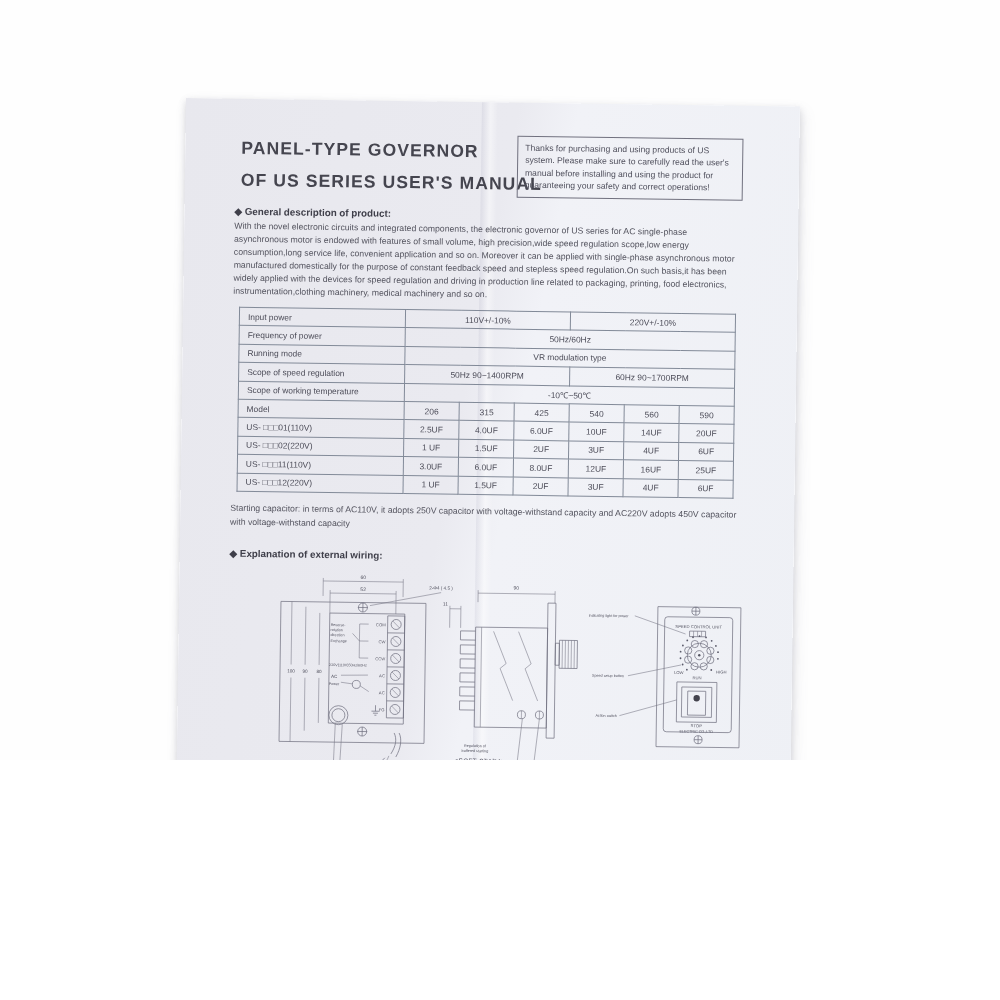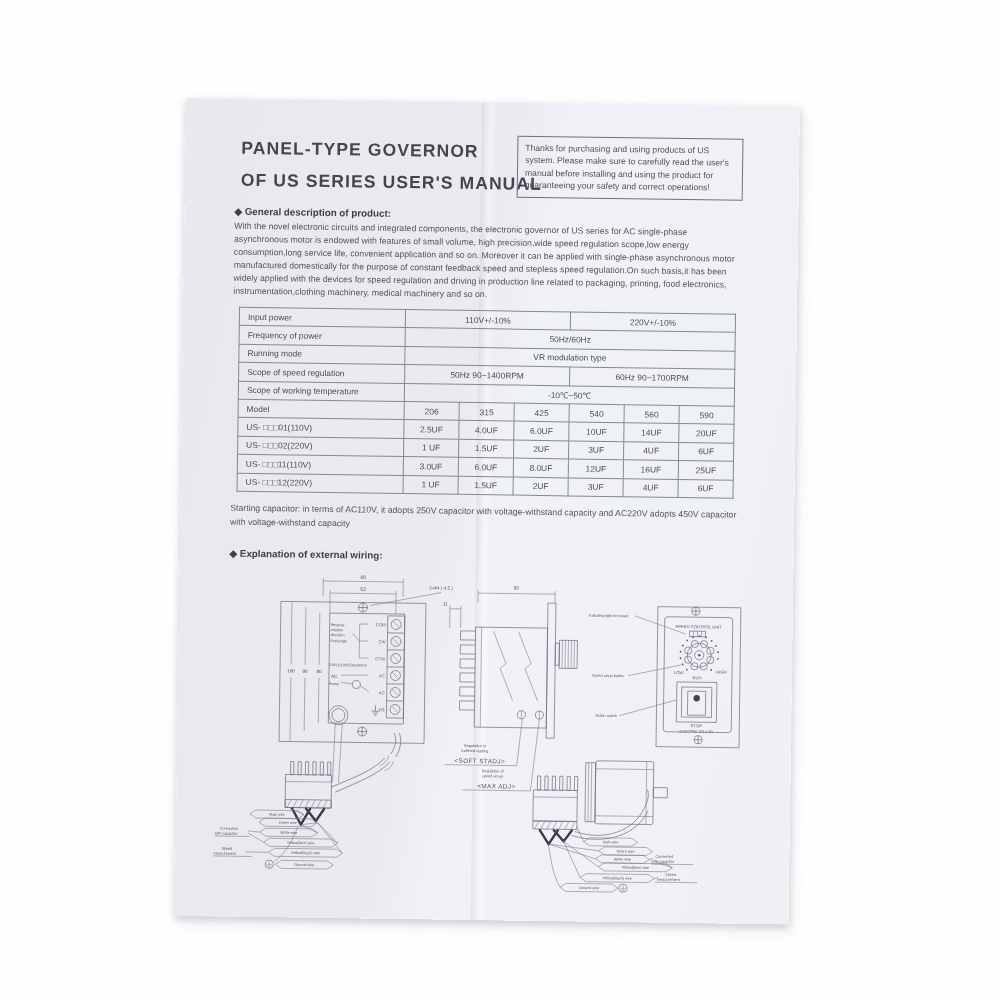--- a/index.html
+++ b/index.html
@@ -1,16 +1,16 @@
 <!DOCTYPE html>
 <html><head>
 <meta charset="utf-8">
 <style>
   html,body{margin:0;padding:0;background:#ffffff;}
-  .scene{position:relative;width:1000px;height:1000px;overflow:hidden;background:#fefefe;
+  .scene{position:relative;width:1000px;height:760px;overflow:hidden;background:#fefefe;
          font-family:"Liberation Sans",sans-serif;}
   .paper{position:absolute;left:186px;top:98px;width:614px;height:818px;
          transform:rotate(0.8deg);transform-origin:0 0;
          background:linear-gradient(100deg,#e8e8ee 0%,#eaeaf0 44%,#f1f2f7 52%,#eef0f5 100%);
          box-shadow:0 3px 7px rgba(90,90,110,.22), 3px 6px 14px rgba(120,120,140,.15);}
   .fold{position:absolute;left:296px;top:0;width:16px;height:100%;
         background:linear-gradient(to right,rgba(110,110,145,.10),rgba(255,255,255,.45) 55%,rgba(255,255,255,0));}
   .title{position:absolute;left:56px;top:33px;font-size:17.5px;font-weight:bold;color:#45454f;
          letter-spacing:1.1px;line-height:32px;white-space:nowrap;}
   .notice{position:absolute;left:332px;top:33px;width:210px;border:1px solid #70707e;

